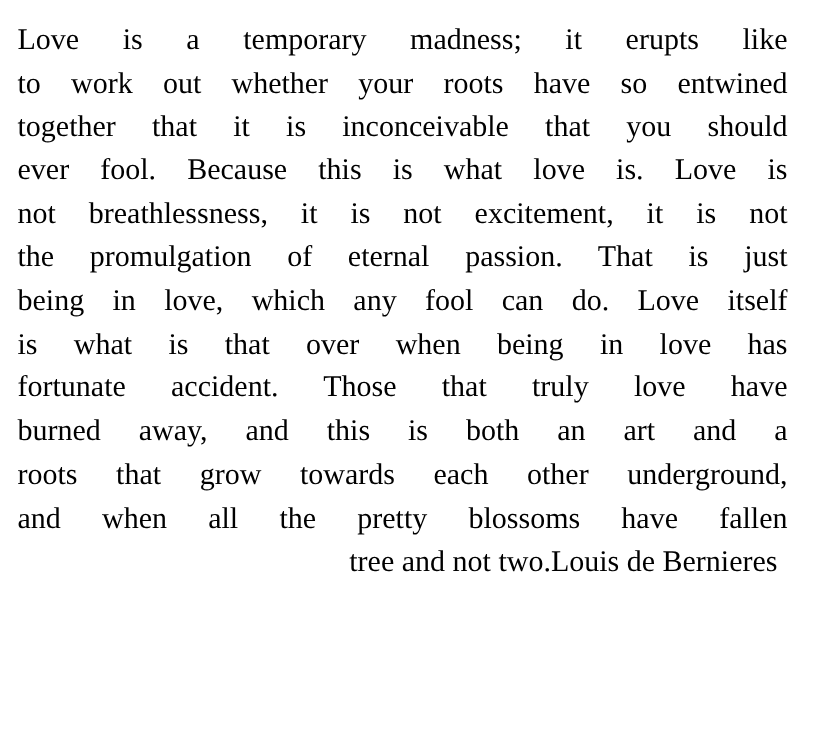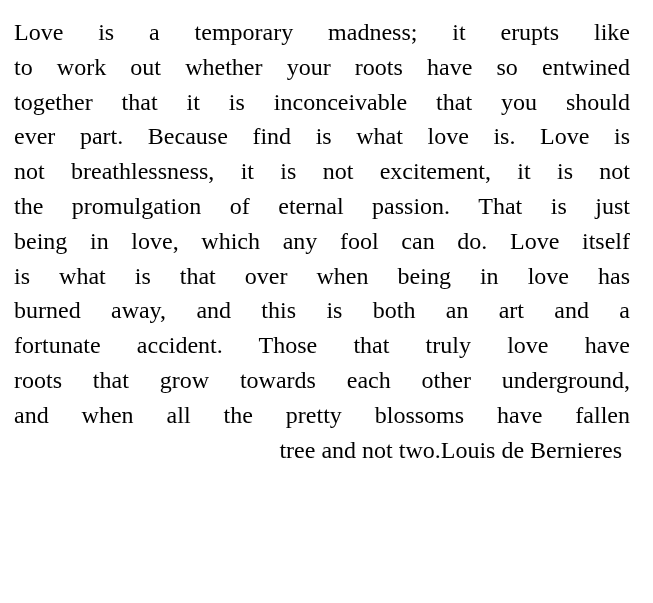--- a/index.html
+++ b/index.html
@@ -38,26 +38,26 @@
       padding-right: 8px;
     }
   </style>
 </head>
 <body>
 
 <div class="quote">
   <span class="line">Love is a temporary madness; it erupts like</span>
   <span class="line">to work out whether your roots have so entwined</span>
   <span class="line">together that it is inconceivable that you should</span>
-  <span class="line">ever part. Because find is what love is. Love is</span>
+  <span class="line">ever fool. Because this is what love is. Love is</span>
   <span class="line">not breathlessness, it is not excitement, it is not</span>
   <span class="line">the promulgation of eternal passion. That is just</span>
   <span class="line">being in love, which any fool can do. Love itself</span>
   <span class="line">is what is that over when being in love has</span>
+  <span class="line">fortunate accident. Those that truly love have</span>
   <span class="line">burned away, and this is both an art and a</span>
-  <span class="line">fortunate accident. Those that truly love have</span>
   <span class="line">roots that grow towards each other underground,</span>
   <span class="line">and when all the pretty blossoms have fallen</span>
   <div class="last-line">
     <span>tree and not two.</span>
     <span>Louis de Bernieres</span>
   </div>
 </div>
 
 </body></html>

